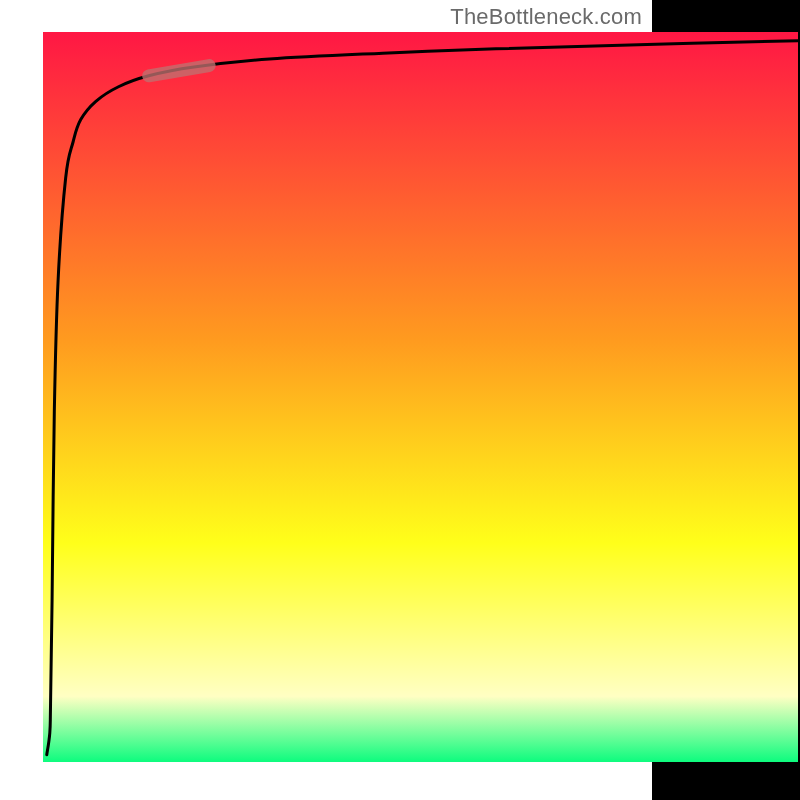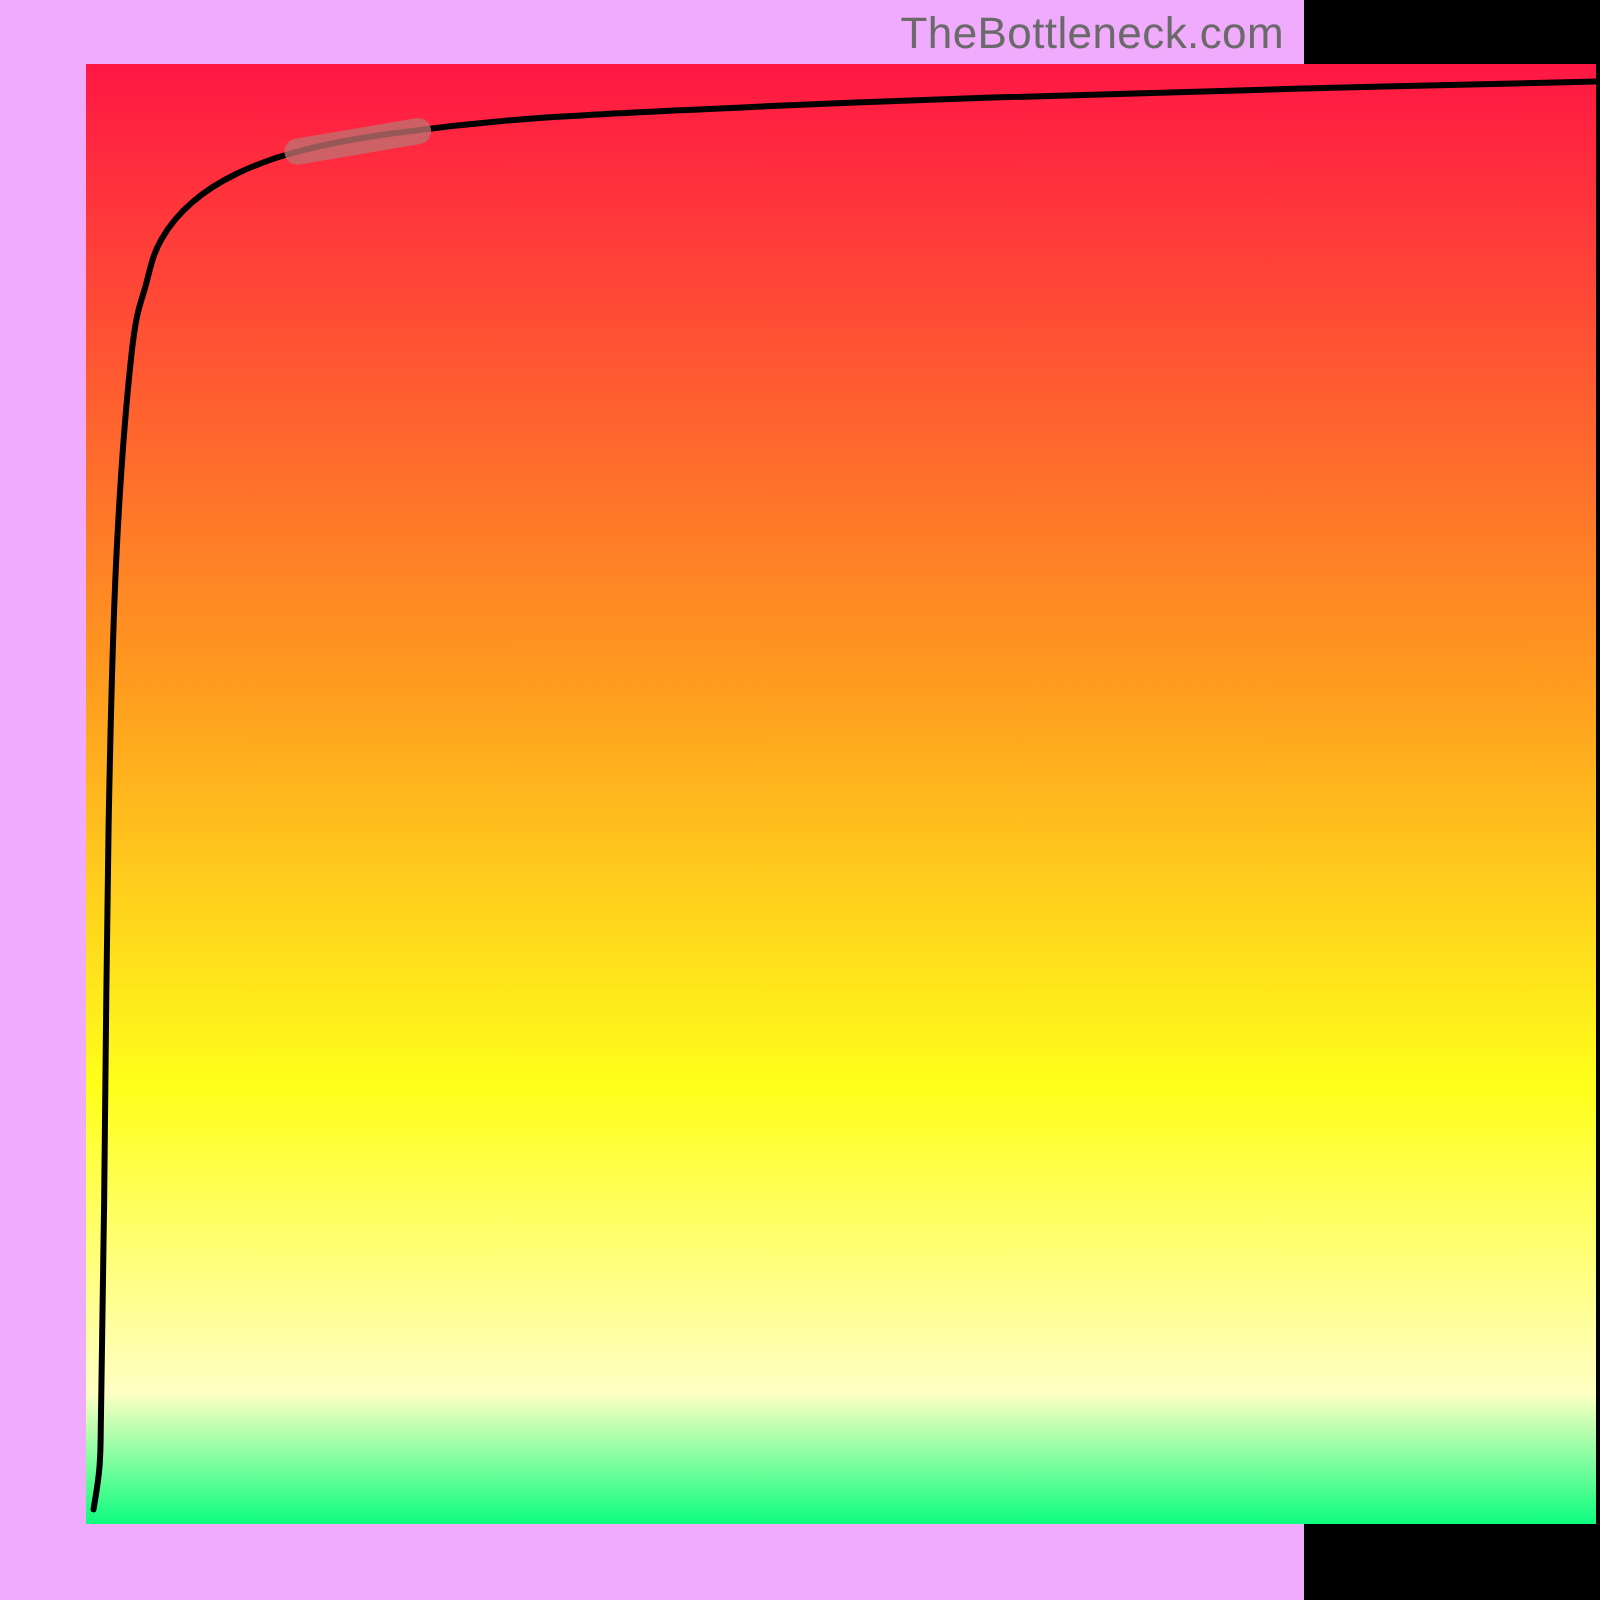--- a/index.html
+++ b/index.html
@@ -8,21 +8,21 @@
     width: 800px;
     height: 800px;
     background: #000;
     font-family: Arial, Helvetica, sans-serif;
     overflow: hidden;
   }
   .frame {
     position: relative;
     width: 652px;
     height: 800px;
-    background: #f0abfc;
+    background: #ffffff;
   }
   .attribution {
     position: absolute;
     top: 4px;
     right: 10px;
     color: #6a6a6a;
     font-size: 22px;
     letter-spacing: 0.2px;
     z-index: 50;
   }

